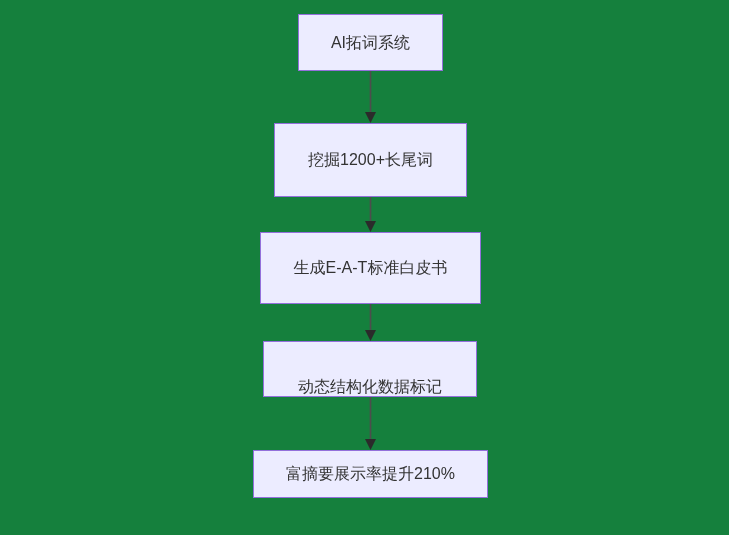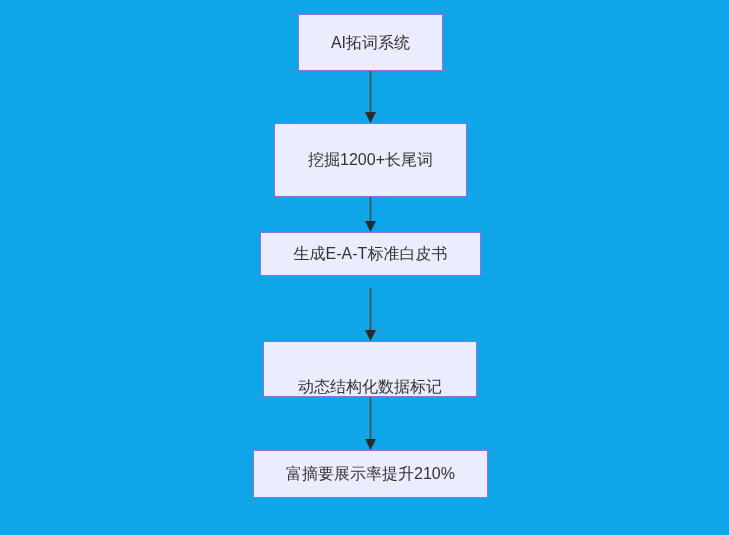--- a/index.html
+++ b/index.html
@@ -10,21 +10,21 @@
     width: 729px;
     height: 535px;
     background: #fafafa;
     font-family: "Liberation Sans", "DejaVu Sans", sans-serif;
     overflow: hidden;
   }
   .canvas {
     position: relative;
     width: 729px;
     height: 535px;
-    background: #0ea5e9;
+    background: #15803d;
   }
   .edges-layer {
     position: absolute;
     left: 0;
     top: 0;
     width: 729px;
     height: 535px;
     pointer-events: none;
   }
   .flow-node {
@@ -37,21 +37,21 @@
     justify-content: center;
     text-align: center;
     color: #333333;
     font-size: 16px;
     line-height: 1.2;
     white-space: nowrap;
   }
   
   .n1 { left: 298px; top: 14px;  width: 145px; height: 57px; }
   .n2 { left: 274px; top: 123px; width: 193px; height: 74px; align-items: center; }
-  .n3 { left: 260px; top: 232px; width: 221px; height: 44px; }
+  .n3 { left: 260px; top: 232px; width: 221px; height: 72px; }
   .n4 { left: 263px; top: 341px; width: 214px; height: 56px; align-items: flex-end; }
   .n5 { left: 253px; top: 450px; width: 235px; height: 48px; }
   .edge-line {
     stroke: #4d4d4d;
     stroke-width: 1.7;
   }
   .edge-head {
     fill: #2b2b2b;
     stroke: none;
   }

